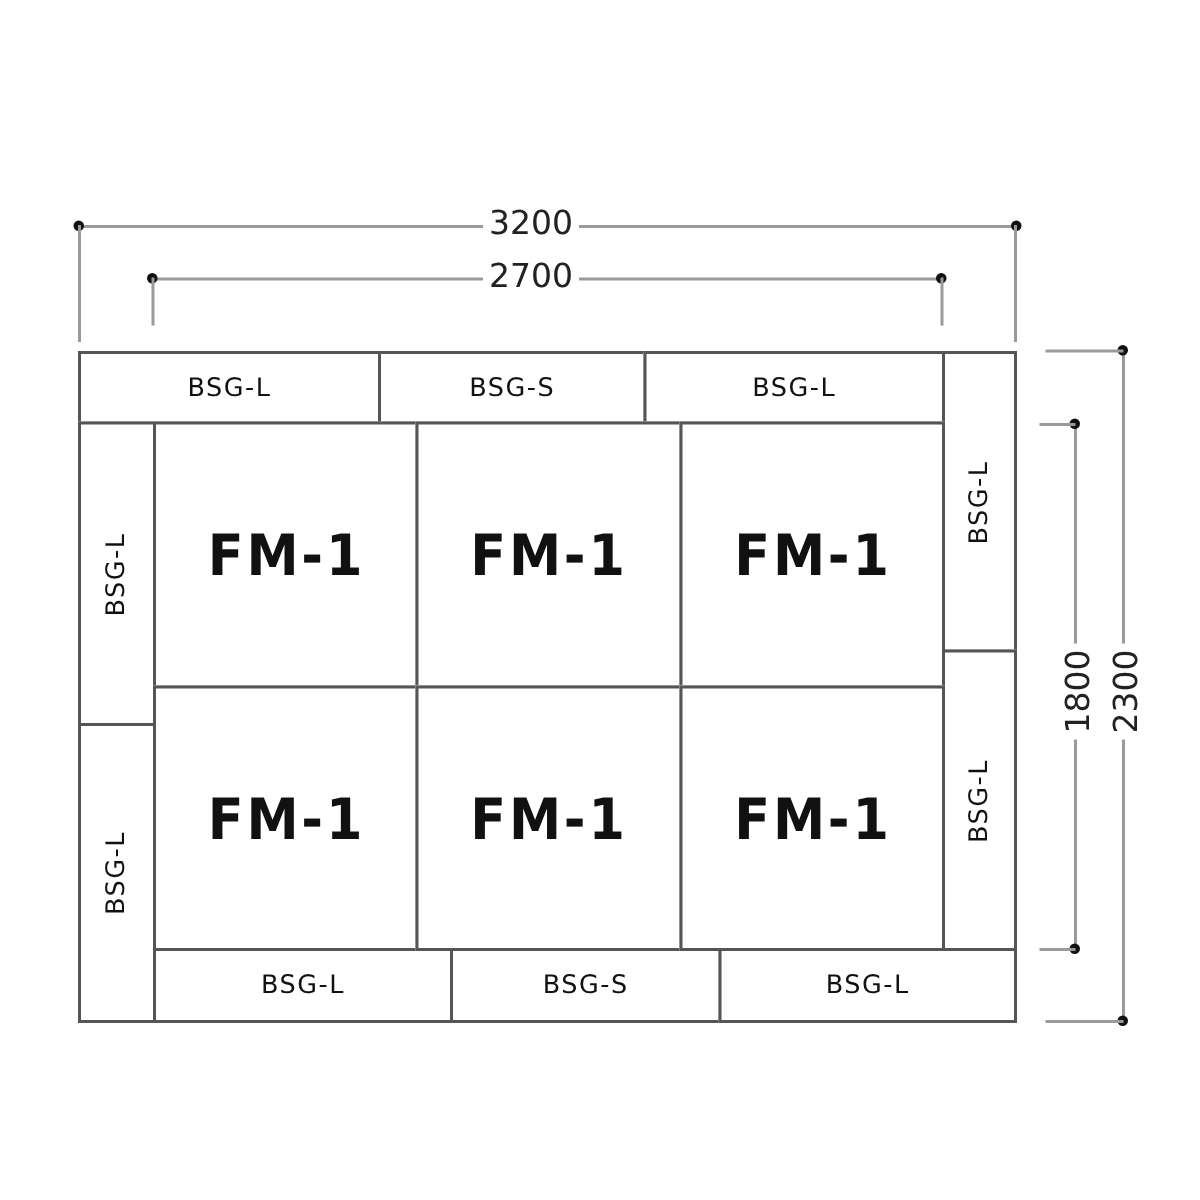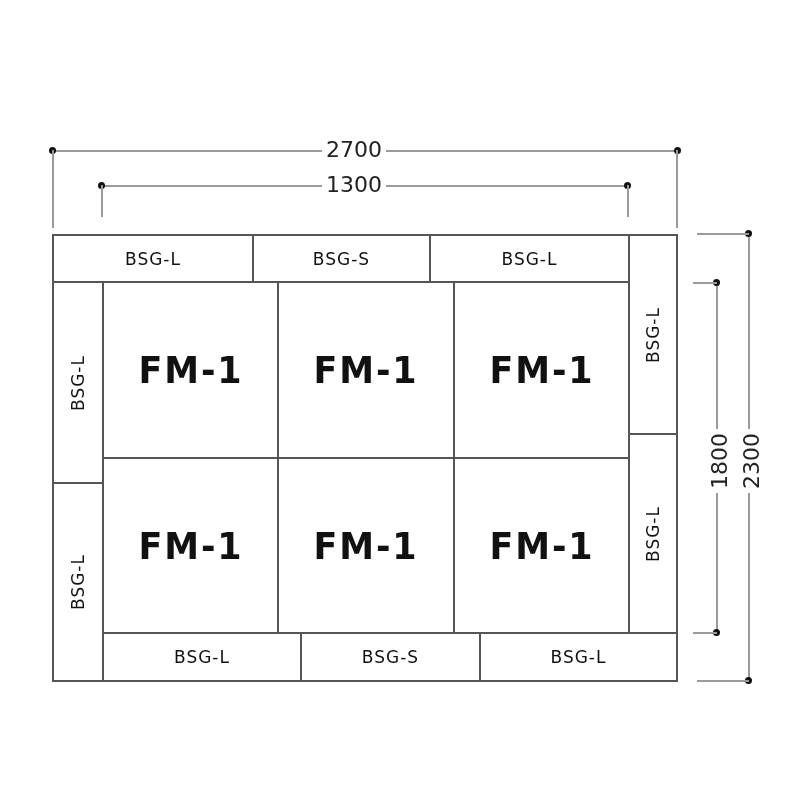--- a/index.html
+++ b/index.html
@@ -15,30 +15,30 @@
   </style>
 </head>
 <body>
 
 <div>
   <div class="dim-line" style="left:53px; top:150px; width:626px; height:2px;"></div>
   <div class="dot" style="left:49px; top:147px;"></div>
   <div class="dot" style="left:674px; top:147px;"></div>
   <div class="dim-line" style="left:52px; top:150px; width:2px; height:78px;"></div>
   <div class="dim-line" style="left:676px; top:150px; width:2px; height:78px;"></div>
-  <div class="dim-text" style="left:322px; top:139px;">2700</div>
+  <div class="dim-text" style="left:322px; top:139px;">3200</div>
 </div>
 
 <div>
   <div class="dim-line" style="left:102px; top:185px; width:526px; height:2px;"></div>
   <div class="dot" style="left:98px; top:182px;"></div>
   <div class="dot" style="left:624px; top:182px;"></div>
   <div class="dim-line" style="left:101px; top:185px; width:2px; height:32px;"></div>
   <div class="dim-line" style="left:627px; top:185px; width:2px; height:32px;"></div>
-  <div class="dim-text" style="left:322px; top:174px;">1300</div>
+  <div class="dim-text" style="left:322px; top:174px;">2700</div>
 </div>
 
 <div>
   <div class="dim-line" style="left:716px; top:283px; width:2px; height:350px;"></div>
   <div class="dot" style="left:713px; top:279px;"></div>
   <div class="dot" style="left:713px; top:629px;"></div>
   <div class="dim-line" style="left:693px; top:282px; width:24px; height:2px;"></div>
   <div class="dim-line" style="left:693px; top:632px; width:24px; height:2px;"></div>
   <div class="dim-text v" style="left:688px; top:450px;">1800</div>
 </div>

